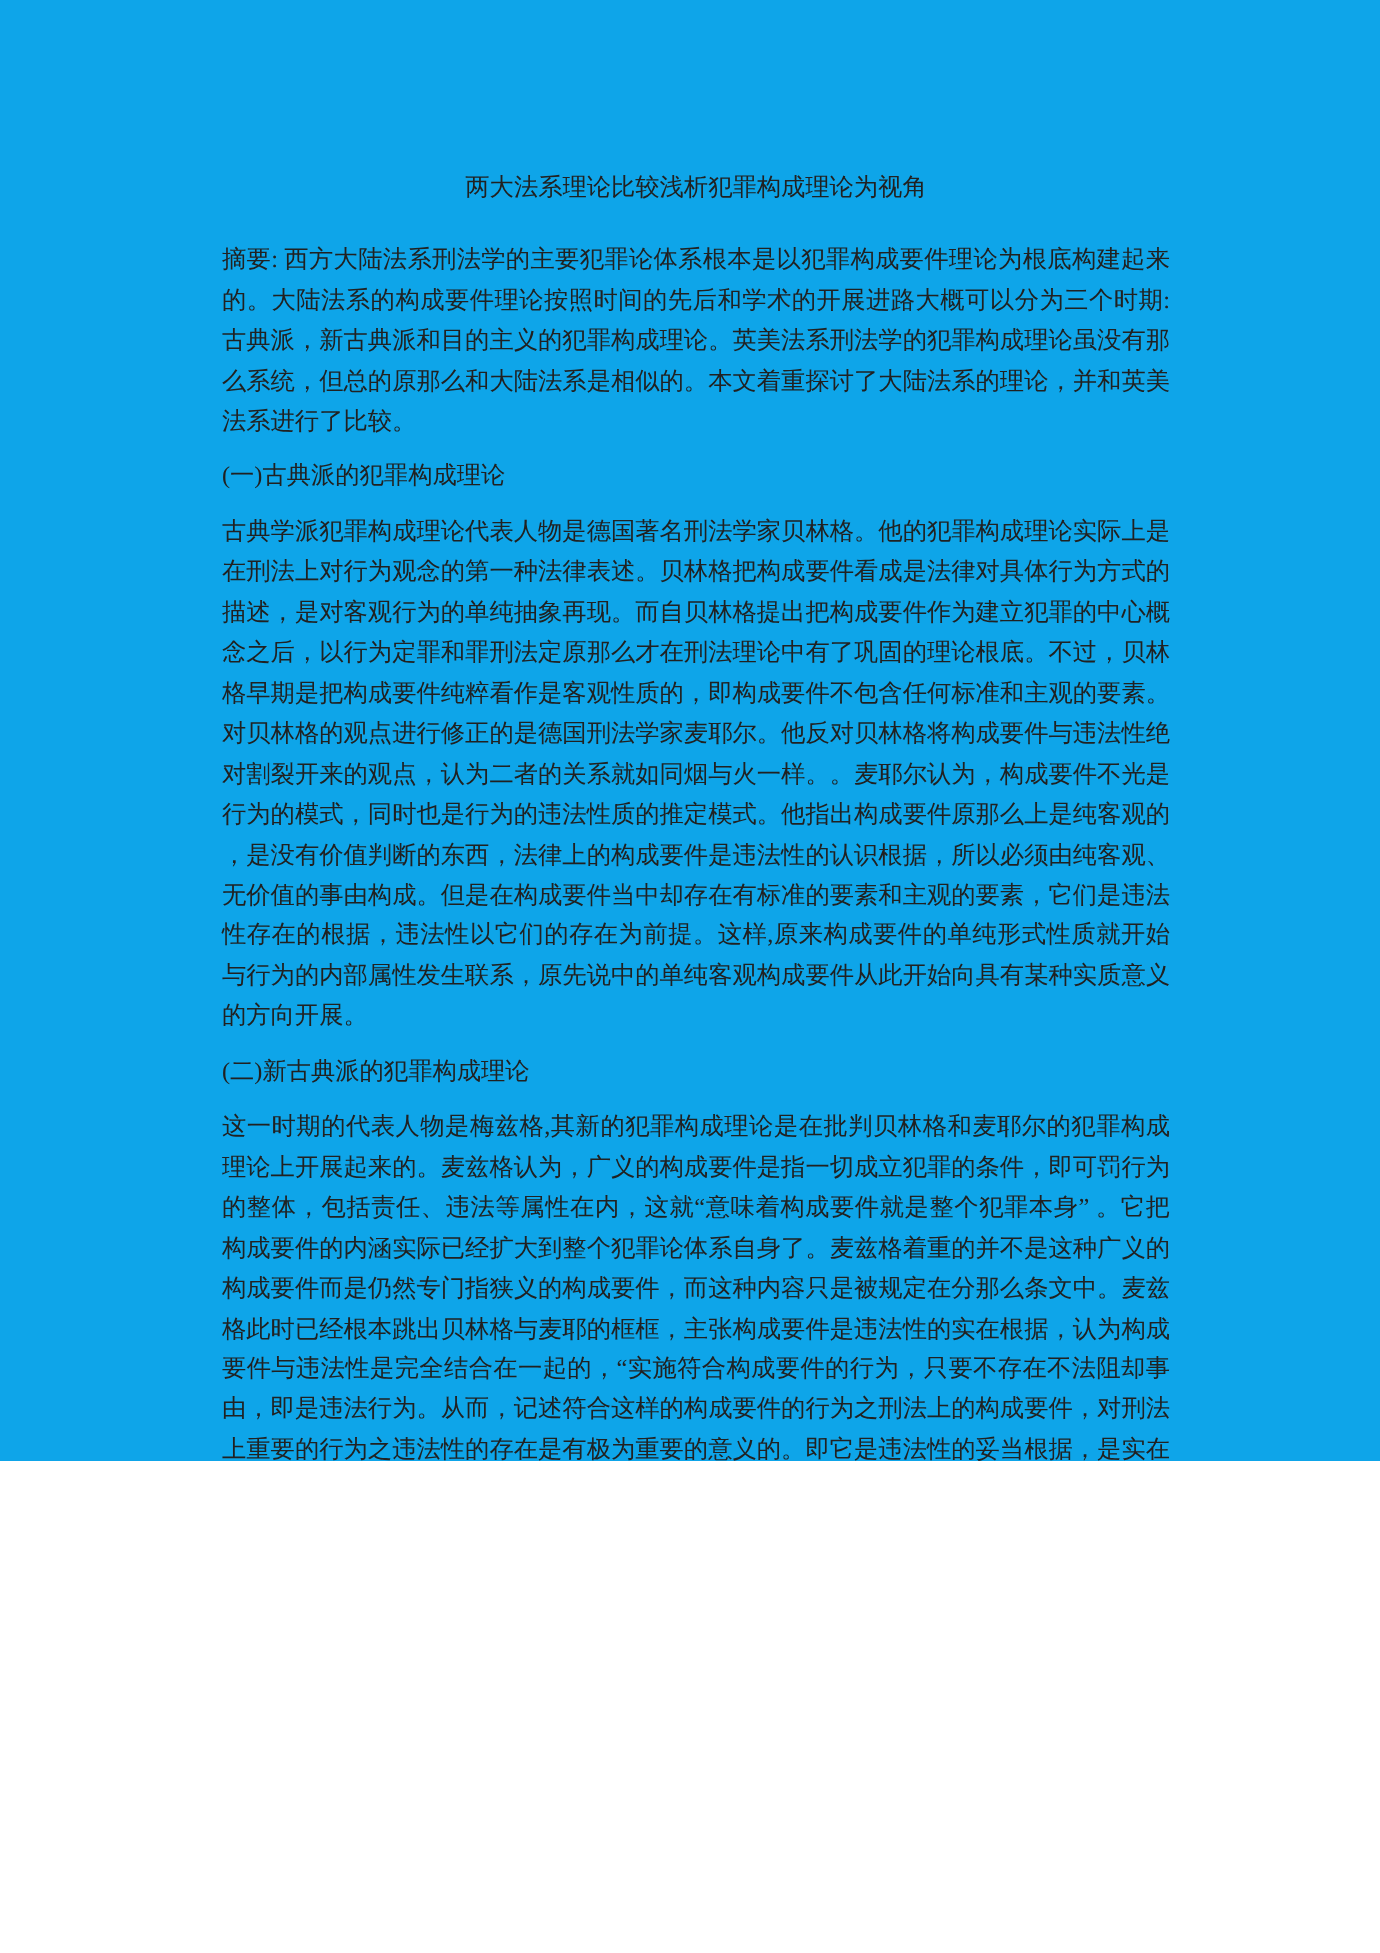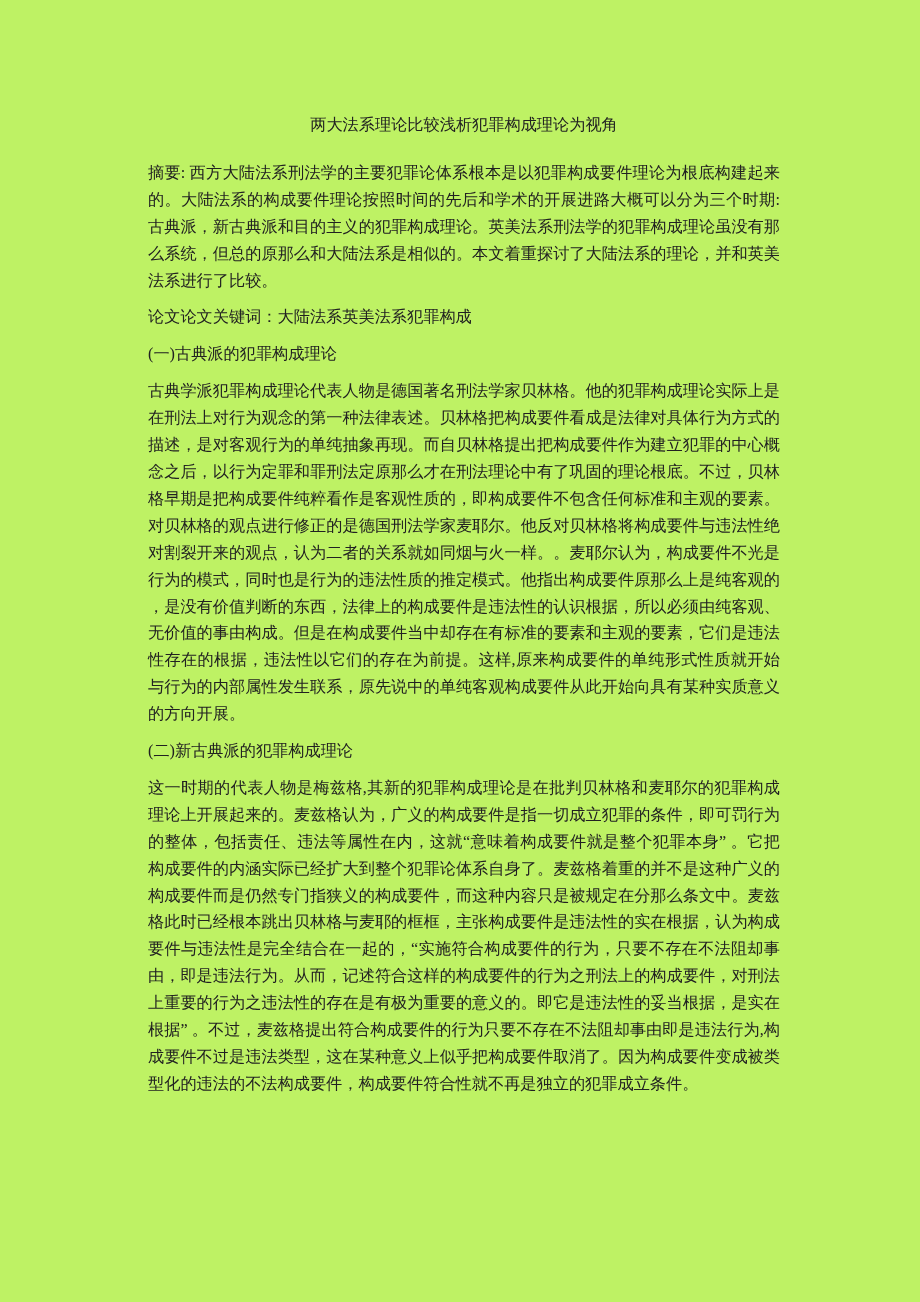--- a/index.html
+++ b/index.html
@@ -3,22 +3,22 @@
 <meta charset="utf-8">
 <style>
   html, body {
     margin: 0;
     padding: 0;
     background: #ffffff;
   }
   .page {
     position: relative;
     width: 920px;
-    height: 1302px;
-    background: #bef264;
+    height: 974px;
+    background: #0ea5e9;
     overflow: hidden;
     font-family: "Liberation Serif", "DejaVu Serif", serif;
     color: #212121;
   }
   .doc {
     position: absolute;
     left: 138px;
     top: 112px;
     width: 652px;
   }
@@ -43,21 +43,20 @@
 </head>
 <body>
 
 <div class="page">
   <div class="doc">
 
     <h1 class="title">两大法系理论比较浅析犯罪构成理论为视角</h1>
 
     <p class="para">摘要: 西方大陆法系刑法学的主要犯罪论体系根本是以犯罪构成要件理论为根底构建起来的。大陆法系的构成要件理论按照时间的先后和学术的开展进路大概可以分为三个时期: 古典派，新古典派和目的主义的犯罪构成理论。英美法系刑法学的犯罪构成理论虽没有那么系统，但总的原那么和大陆法系是相似的。本文着重探讨了大陆法系的理论，并和英美法系进行了比较。</p>
 
-    <p class="para">论文论文关键词：大陆法系英美法系犯罪构成</p>
 
 
     <p class="para">(一)古典派的犯罪构成理论</p>
 
     <p class="para">古典学派犯罪构成理论代表人物是德国著名刑法学家贝林格。他的犯罪构成理论实际上是在刑法上对行为观念的第一种法律表述。贝林格把构成要件看成是法律对具体行为方式的描述，是对客观行为的单纯抽象再现。而自贝林格提出把构成要件作为建立犯罪的中心概念之后，以行为定罪和罪刑法定原那么才在刑法理论中有了巩固的理论根底。不过，贝林格早期是把构成要件纯粹看作是客观性质的，即构成要件不包含任何标准和主观的要素。对贝林格的观点进行修正的是德国刑法学家麦耶尔。他反对贝林格将构成要件与违法性绝对割裂开来的观点，认为二者的关系就如同烟与火一样。。麦耶尔认为，构成要件不光是行为的模式，同时也是行为的违法性质的推定模式。他指出构成要件原那么上是纯客观的，是没有价值判断的东西，法律上的构成要件是违法性的认识根据，所以必须由纯客观、无价值的事由构成。但是在构成要件当中却存在有标准的要素和主观的要素，它们是违法性存在的根据，违法性以它们的存在为前提。这样,原来构成要件的单纯形式性质就开始与行为的内部属性发生联系，原先说中的单纯客观构成要件从此开始向具有某种实质意义的方向开展。</p>
 
     <p class="para">(二)新古典派的犯罪构成理论</p>
 
     <p class="para">这一时期的代表人物是梅兹格,其新的犯罪构成理论是在批判贝林格和麦耶尔的犯罪构成理论上开展起来的。麦兹格认为，广义的构成要件是指一切成立犯罪的条件，即可罚行为的整体，包括责任、违法等属性在内，这就“意味着构成要件就是整个犯罪本身” 。它把构成要件的内涵实际已经扩大到整个犯罪论体系自身了。麦兹格着重的并不是这种广义的构成要件而是仍然专门指狭义的构成要件，而这种内容只是被规定在分那么条文中。麦兹格此时已经根本跳出贝林格与麦耶的框框，主张构成要件是违法性的实在根据，认为构成要件与违法性是完全结合在一起的，“实施符合构成要件的行为，只要不存在不法阻却事由，即是违法行为。从而，记述符合这样的构成要件的行为之刑法上的构成要件，对刑法上重要的行为之违法性的存在是有极为重要的意义的。即它是违法性的妥当根据，是实在根据” 。不过，麦兹格提出符合构成要件的行为只要不存在不法阻却事由即是违法行为,构成要件不过是违法类型，这在某种意义上似乎把构成要件取消了。因为构成要件变成被类型化的违法的不法构成要件，构成要件符合性就不再是独立的犯罪成立条件。</p>
 

